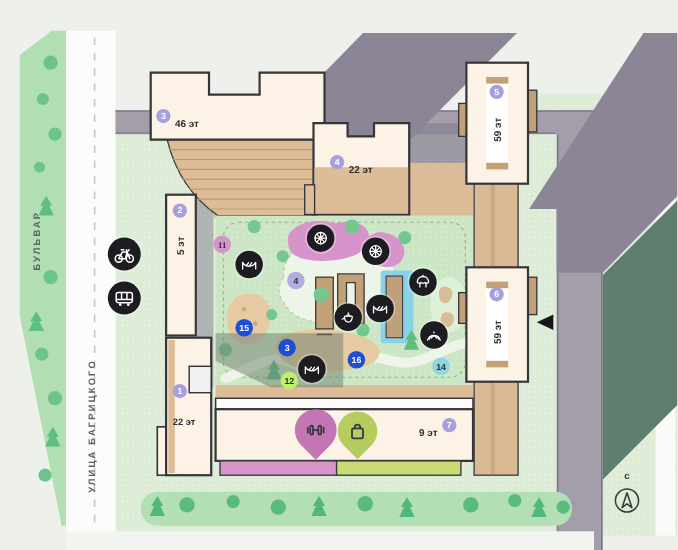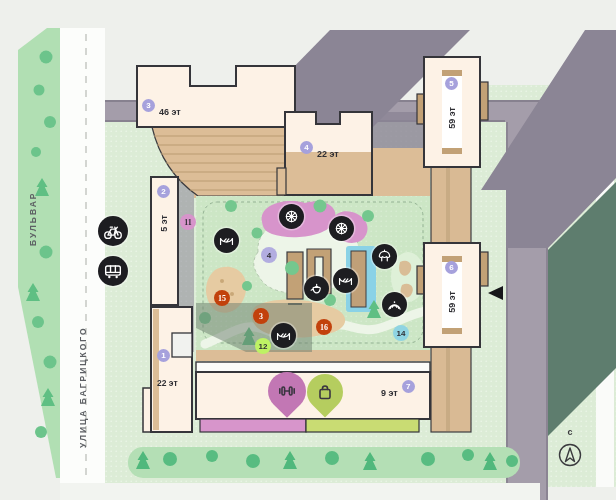--- a/index.html
+++ b/index.html
@@ -20,21 +20,21 @@
   .floors{font-size:9px;font-weight:700;color:#2f2f34;white-space:nowrap;margin-top:14px;}
   .vtext{writing-mode:vertical-rl;transform:rotate(180deg);}
 
   
   .poi{position:absolute;width:16px;height:16px;border-radius:50%;
        display:flex;align-items:center;justify-content:center;font-size:8px;font-weight:700;}
   .poi.pink{background:#d794cb;color:#2f2f34;}
   .poi.sand{background:#bef264;color:#2f2f34;}
   .poi.lav{background:#b2ade0;color:#2f2f34;}
   .poi.blue{background:#8fd4e2;color:#2f2f34;}
-  .poi.black{background:#c2410c;color:#fff;font-family:Liberation Serif, serif;}
+  .poi.black{background:#1d4ed8;color:#fff;}
 
   
   .icn{position:absolute;border-radius:50%;background:#1d1d21;
        display:flex;align-items:center;justify-content:center;box-shadow:0 0 0 1.5px rgba(255,255,255,.35);}
   .icn svg{stroke:#fff;fill:none;stroke-width:1.5;stroke-linecap:round;stroke-linejoin:round;}
   .icn.big{width:30px;height:30px;}
   .icn.sm{width:25px;height:25px;}
 
   
   .pin{position:absolute;border-radius:50% 50% 50% 0;transform:rotate(-45deg);
@@ -242,21 +242,21 @@
 </div>
 <div class="blabel vert" style="left:445px;top:261px;">
   <span class="bcirc">6</span>
   <span class="floors vtext">59 эт</span>
 </div>
 <div class="blabel" style="left:381px;top:374px;">
   <span class="floors">9 эт</span>
   <span class="bcirc">7</span>
 </div>
 
-<div class="poi pink" style="left:180px;top:214px;font-family:Liberation Serif, serif;">11</div>
+<div class="poi pink" style="left:194px;top:214px;font-family:Liberation Serif, serif;">11</div>
 <div class="poi sand" style="left:255px;top:338px;">12</div>
 <div class="poi lav" style="left:261px;top:247px;">4</div>
 <div class="poi blue" style="left:393px;top:325px;">14</div>
 <div class="poi black" style="left:214px;top:290px;">15</div>
 <div class="poi black" style="left:316px;top:319px;">16</div>
 <div class="poi black" style="left:253px;top:308px;">3</div>
 
 <div class="icn big" style="left:98px;top:216px;">
   <svg width="22" height="22" viewBox="0 0 24 24">
     <circle cx="6.5" cy="16.5" r="3.5"></circle>

